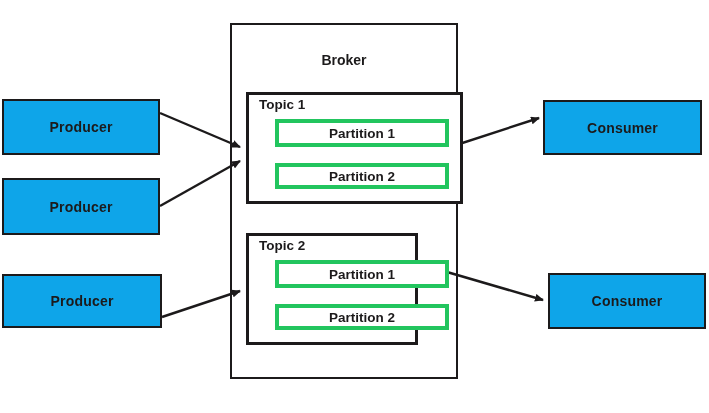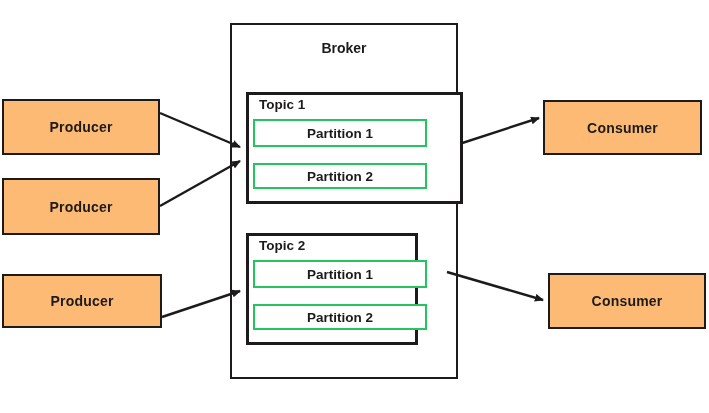--- a/index.html
+++ b/index.html
@@ -19,21 +19,21 @@
   .arrows {
     position: absolute;
     left: 0;
     top: 0;
     width: 709px;
     height: 413px;
     pointer-events: none;
   }
   .box {
     position: absolute;
-    background: #fdba74;
+    background: #0ea5e9;
     border: 2px solid #1c1a1b;
     box-sizing: border-box;
   }
   .node {
     display: flex;
     align-items: center;
     justify-content: center;
     font-weight: 700;
     font-size: 14px;
     letter-spacing: 0.2px;
@@ -44,37 +44,38 @@
     width: 228px;
     height: 356px;
     border-width: 2px;
     background: transparent;
   }
   .broker-title {
     text-align: center;
     font-weight: 700;
     font-size: 14px;
     padding-top: 15px;
+    margin-top: 12px;
   }
   .topic-box {
     border-width: 3px;
     background: #ffffff;
   }
   .topic-1 { left: 246px; top: 92px;  width: 217px; height: 112px; }
   .topic-2 { left: 246px; top: 233px; width: 172px; height: 112px; }
   .topic-title {
     font-weight: 700;
     font-size: 13.5px;
     padding: 2px 0 0 10px;
   }
   .partition {
     position: absolute;
-    left: 4px;
+    left: 26px;
     width: 174px;
-    border: 2px solid #22c55e;
+    border: 4px solid #22c55e;
     box-sizing: border-box;
     background: #ffffff;
     display: flex;
     align-items: center;
     justify-content: center;
     font-weight: 700;
     font-size: 13.5px;
   }
   .partition-1 { top: 24px; height: 28px; }
   .partition-2 { top: 68px; height: 26px; align-items: center; }

